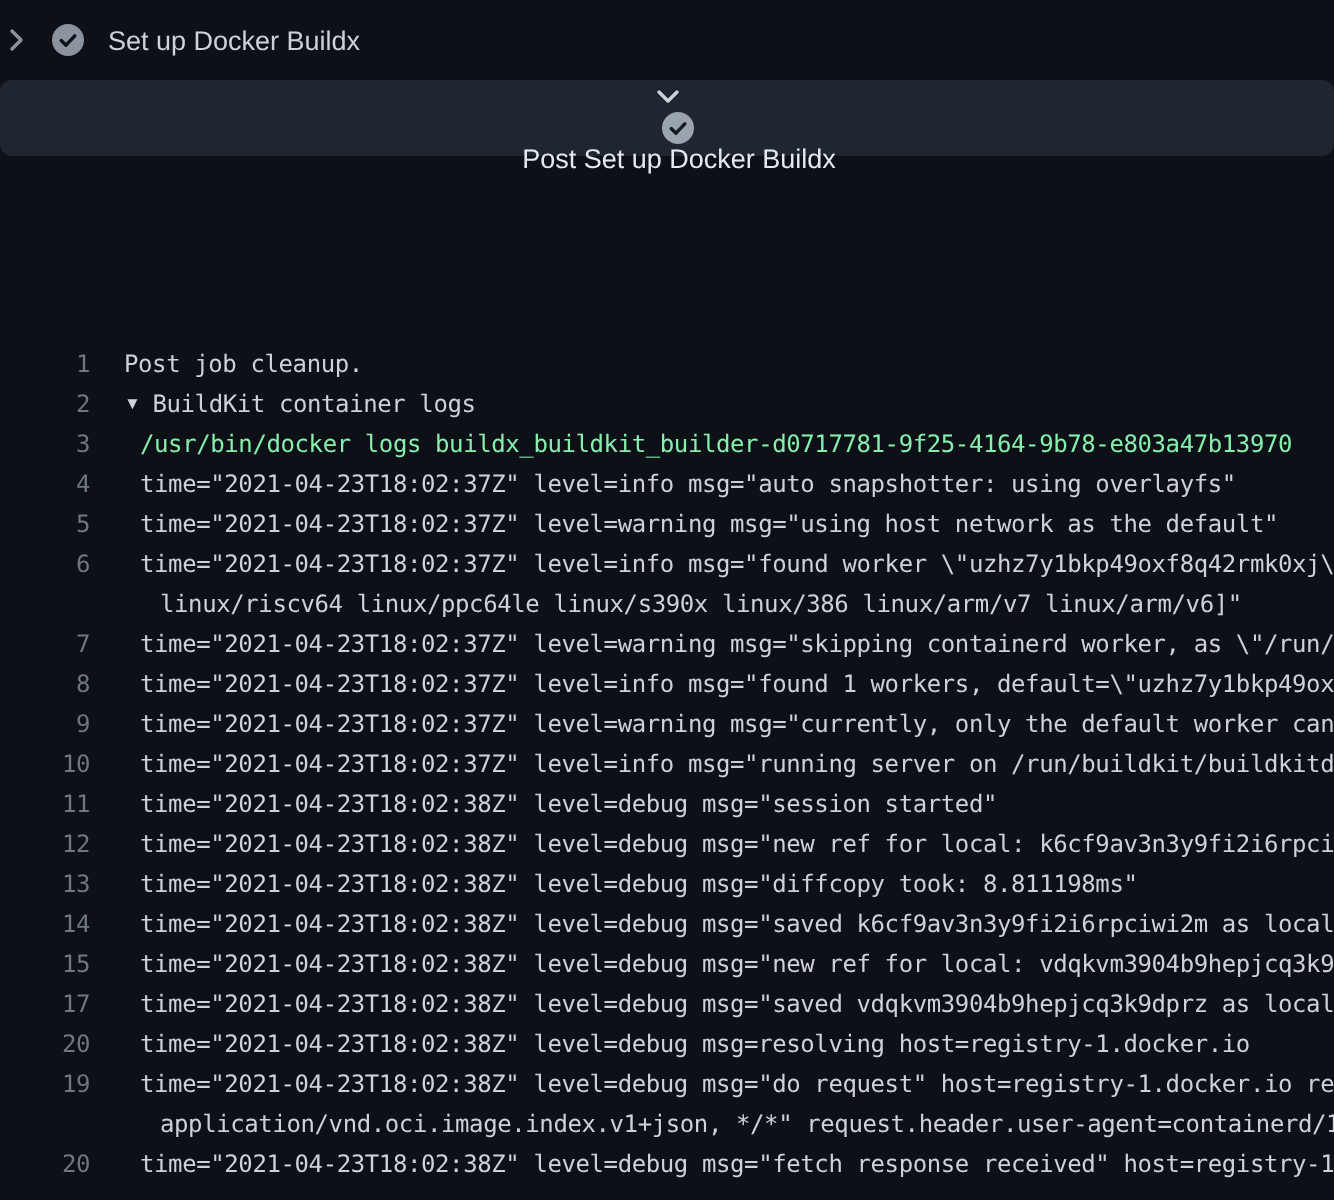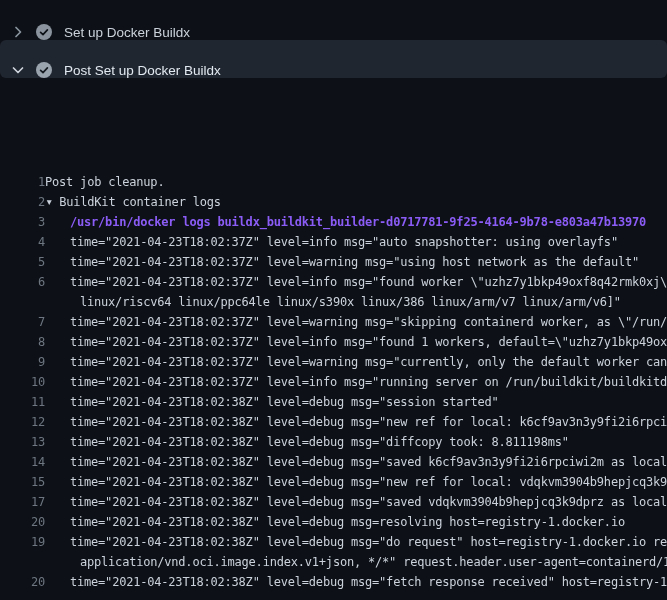--- a/index.html
+++ b/index.html
@@ -1,36 +1,36 @@
 <!DOCTYPE html>
 <html><head>
 <meta charset="utf-8">
 <style>
   html,body{margin:0;padding:0;background:#0d1117;}
   .app{position:relative;width:667px;height:600px;overflow:hidden;background:#0d1117;
        font-family:"Liberation Sans",sans-serif;}
   
   .steps{position:absolute;top:0;left:0;right:0;}
-  .step{display:flex;align-items:flex-end;height:40px;padding-left:10px;
+  .step{display:flex;align-items:center;height:40px;
         color:#ccd2da;font-size:13.5px;font-weight:500;cursor:pointer;}
   .step .chev{width:16px;height:16px;display:flex;align-items:center;justify-content:center;flex:none;}
   .step .check{margin-left:10px;width:16px;height:16px;flex:none;}
   .step .lbl{margin-left:12px;white-space:nowrap;}
-  .step.expanded{height:38px;background:#202630;border-radius:6px;color:#e3e9f0;}
+  .step.expanded{height:38px;background:#202630;border-radius:6px;color:#e3e9f0;flex-direction:column;}
   
   .log{position:absolute;top:158px;left:0;right:0;padding-top:14px;}
   .log-row{display:flex;height:20px;line-height:20px;white-space:pre;
            font-family:"DejaVu Sans Mono",monospace;font-size:12px;letter-spacing:-0.2px;
            color:#ccd2db;}
   .log-row .ln{width:45px;flex:none;text-align:right;color:#6e7681;cursor:pointer;}
   .log-row .txt{flex:none;}
-  .k-top .txt,.k-group .txt{}
+  .k-top .txt,.k-group .txt{margin-left:17px;}
   .k-child .txt,.k-cmd .txt{margin-left:25px;}
   .k-wrap .txt{margin-left:35px;}
-  .k-cmd .txt{color:#8b5cf6;font-weight:bold;}
+  .k-cmd .txt{color:#86efac;font-weight:normal;}
   .k-group .txt{cursor:pointer;}
   .marker{display:none;}
   .k-group .marker{display:inline-block;font-family:"Liberation Sans",sans-serif;
                    font-size:8.5px;margin-right:6px;transform:translateY(-1.5px);}
 </style>
 </head>
 <body>
 
 <div class="app">
 

